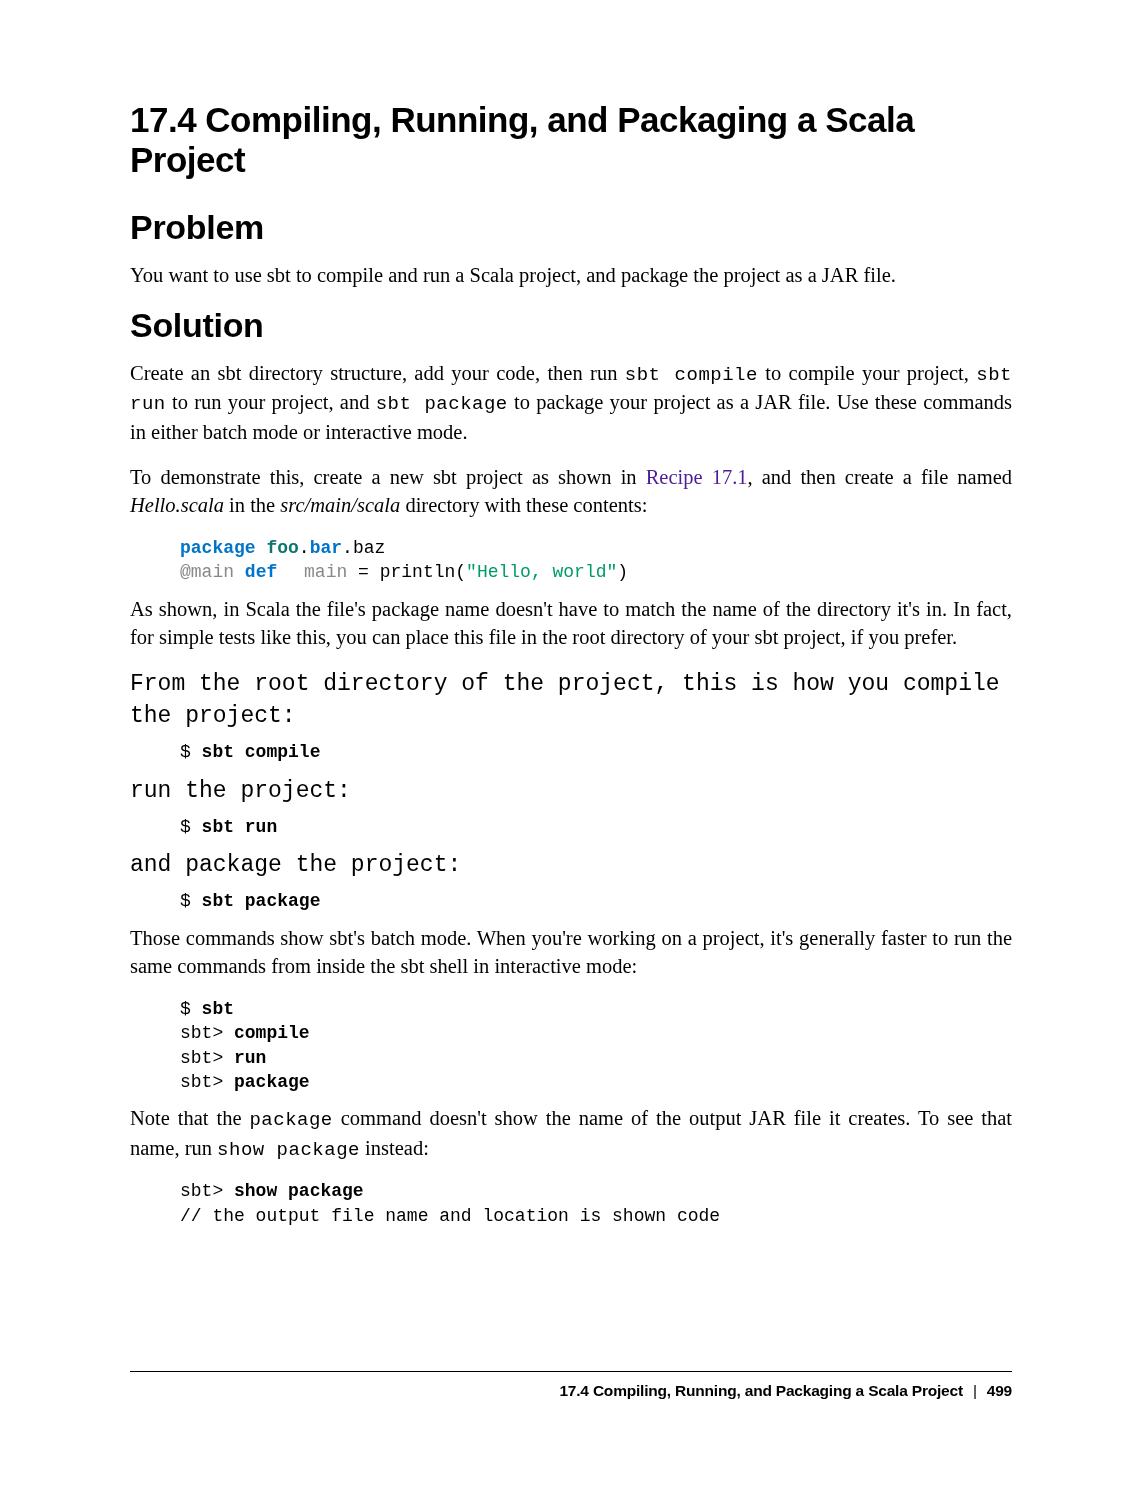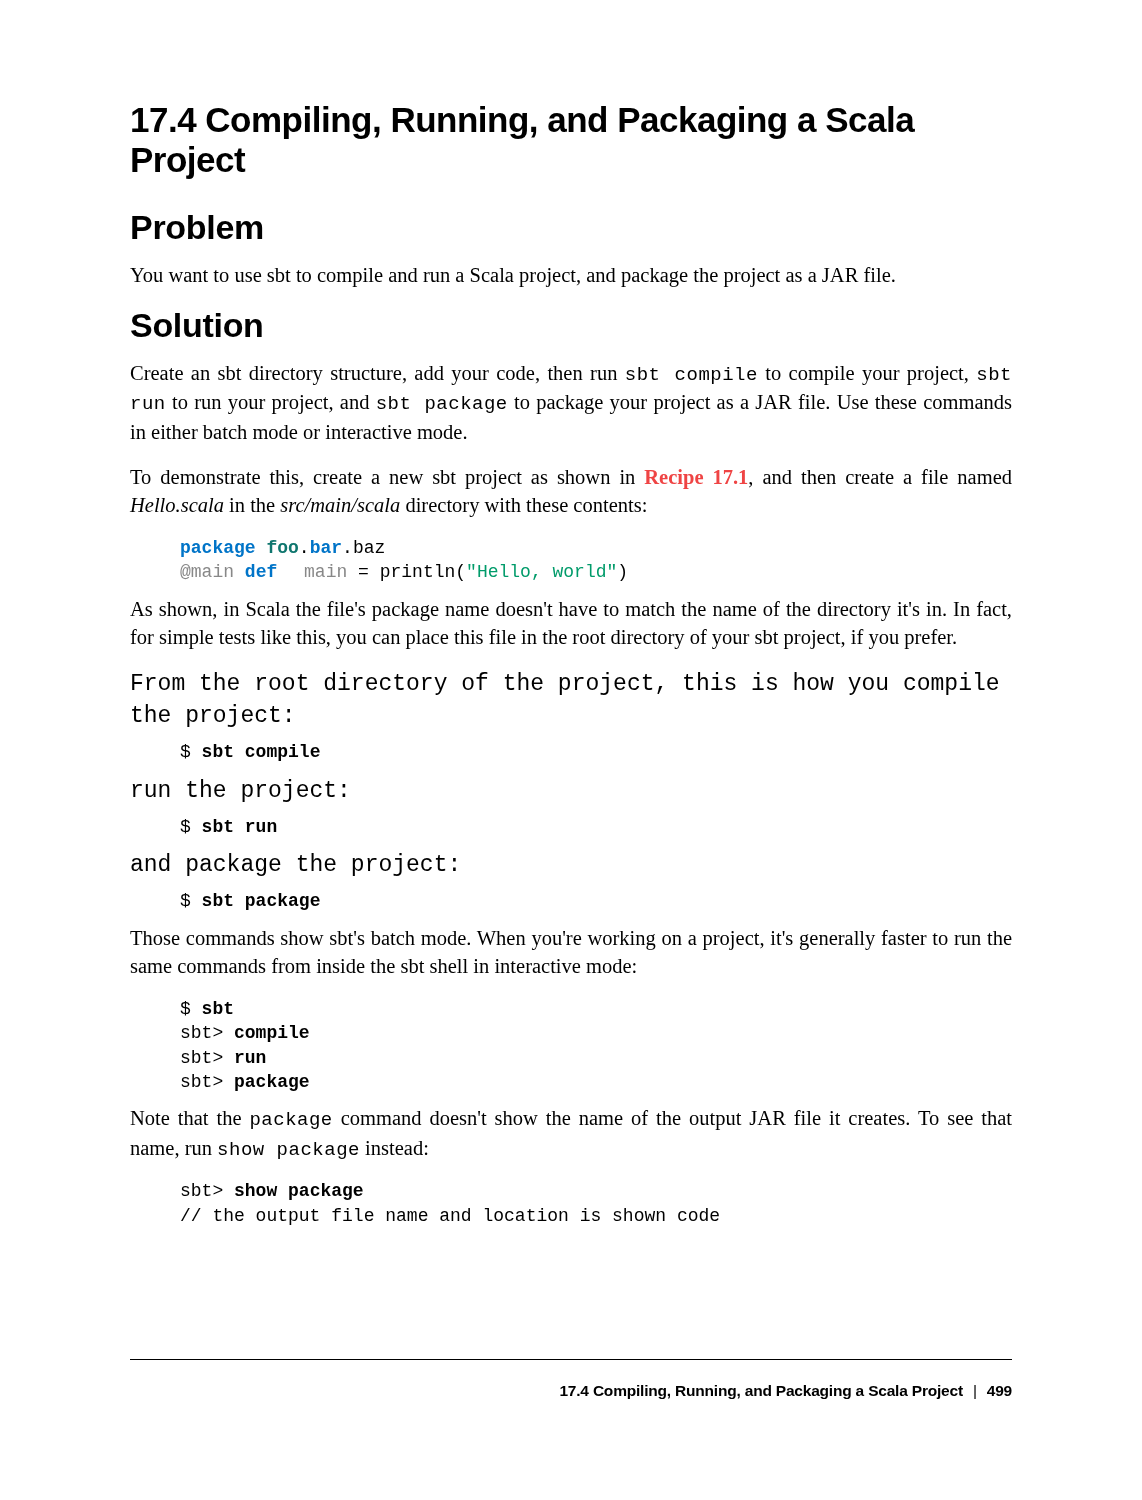--- a/index.html
+++ b/index.html
@@ -46,22 +46,21 @@
     }
     .italic {
       font-style: italic;
     }
     .mono-inline {
       font-family: 'Courier New', Consolas, monospace;
       font-size: 19px;
       letter-spacing: 0.5px;
     }
     .link {
-      color: #ef4444;
-      font-weight: bold;
+      color: #4c1d95;
     }
     .code-block {
       font-family: 'Courier New', Consolas, monospace;
       font-size: 18px;
       margin-left: 50px;
       margin-bottom: 10px;
       margin-top: 8px;
       line-height: 1.35;
       white-space: pre;
     }
@@ -73,21 +72,21 @@
     .kw-def { color: #0074c8; font-weight: bold; }
     .fn-name { color: #888; margin-left: 16px; }
     .str-green { color: #009b6a; }
     .cmd-bold { font-weight: bold; }
     .footer {
       position: absolute;
       bottom: 100px;
       left: 130px;
       right: 130px;
       border-top: 1px solid #000;
-      padding-top: 22px;
+      padding-top: 10px;
       font-family: 'Helvetica Neue', Arial, sans-serif;
       font-size: 15.5px;
       font-weight: 700;
       text-align: right;
       letter-spacing: -0.2px;
       font-stretch: condensed;
     }
     .footer-sep {
       margin: 0 10px;
       font-weight: 400;

